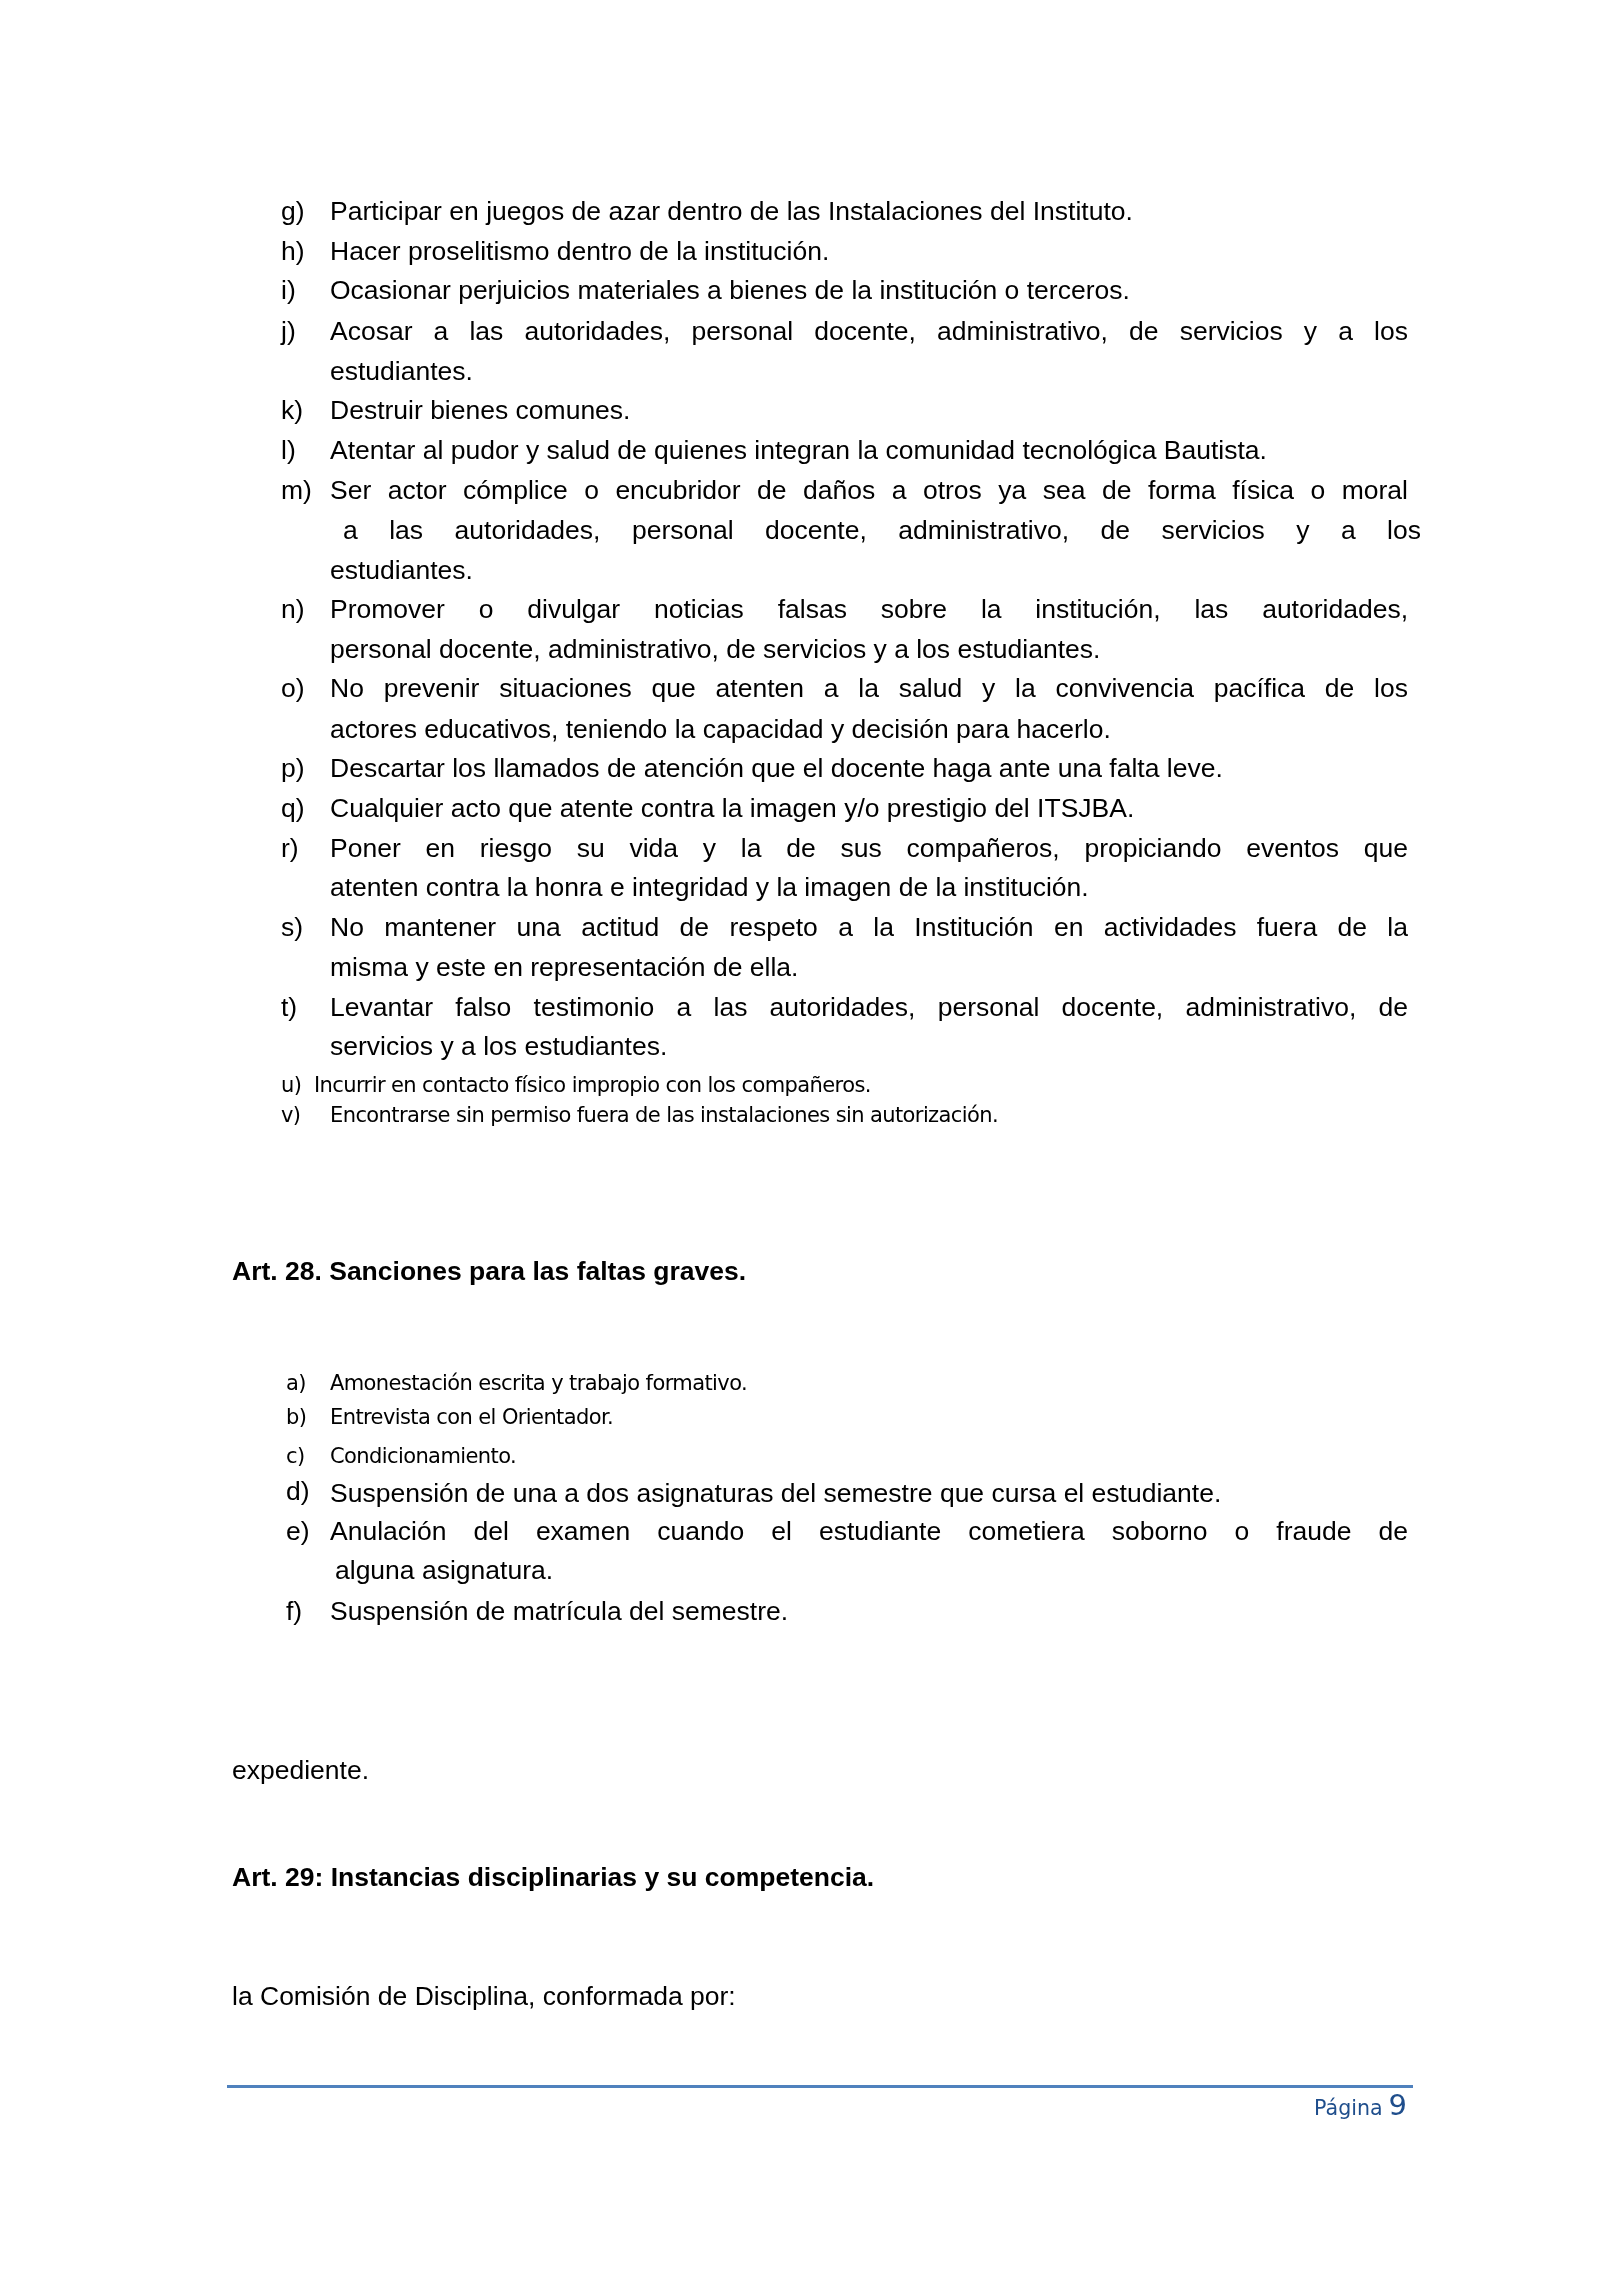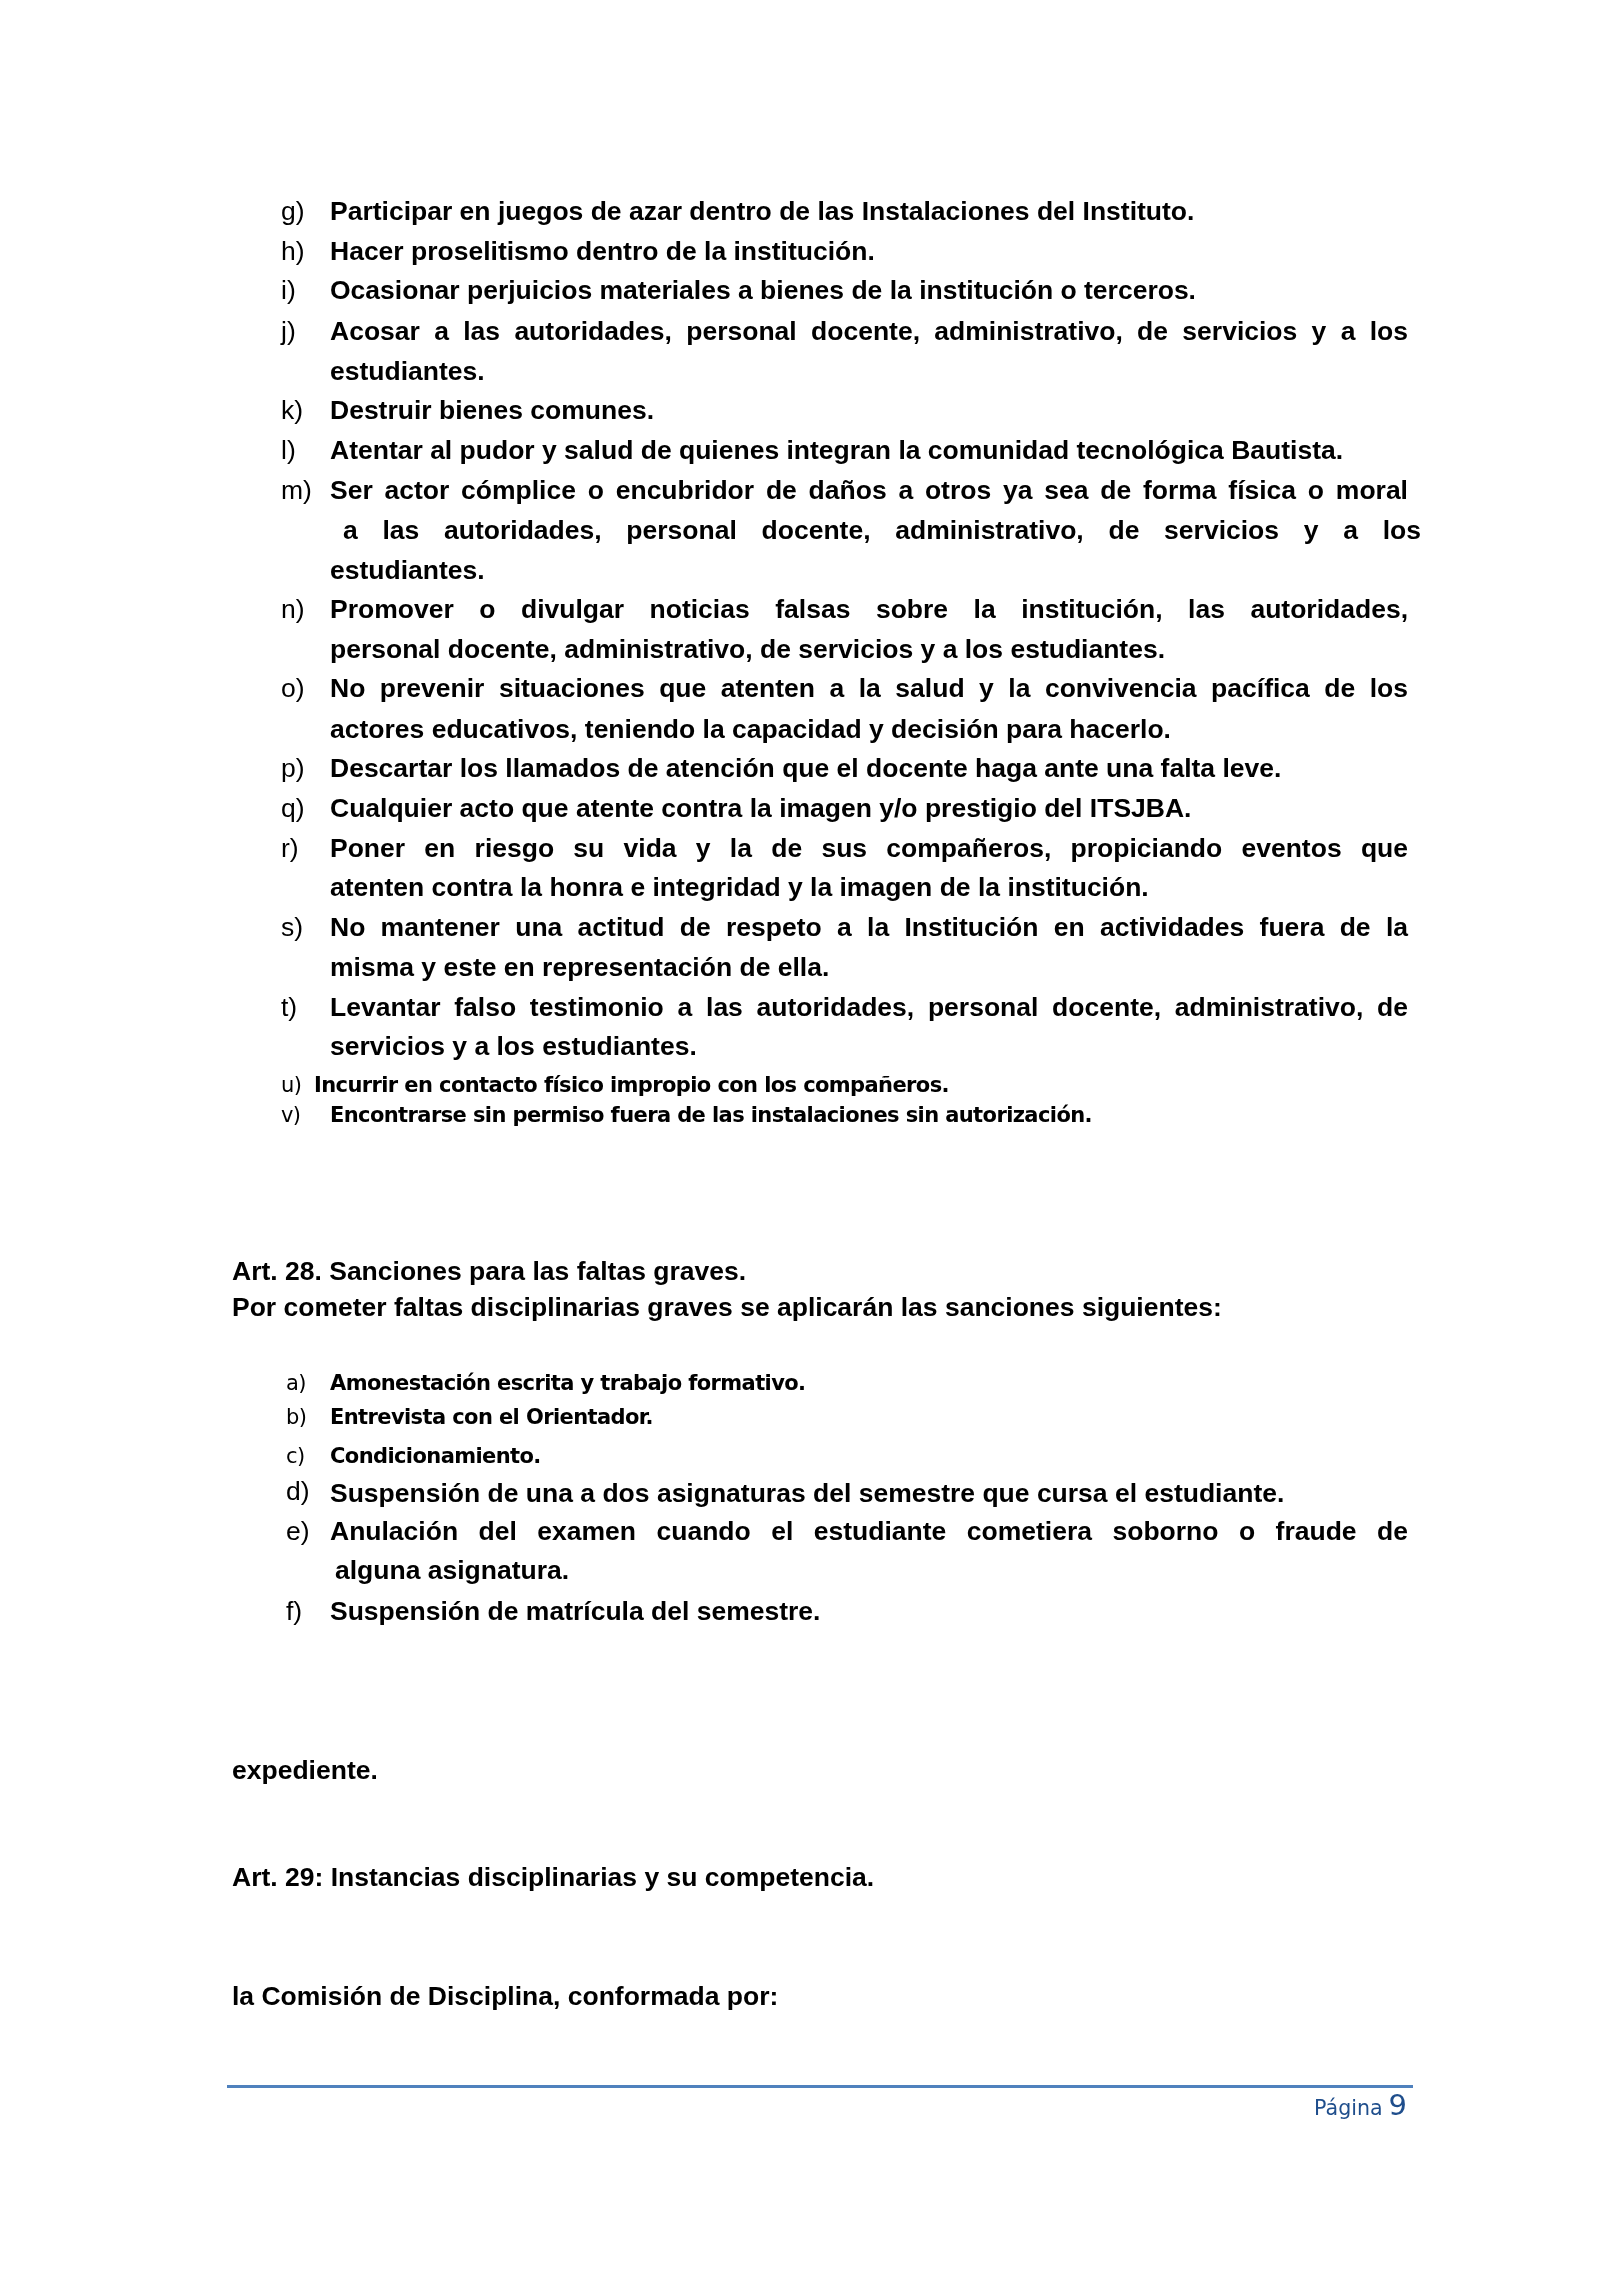--- a/index.html
+++ b/index.html
@@ -5,21 +5,20 @@
     html, body { margin: 0; padding: 0; background: #ffffff; }
     body { width: 1621px; height: 2293px; position: relative; overflow: hidden; }
     .page { position: absolute; left: 0; top: 0; width: 1621px; height: 2293px; background: #ffffff; }
     .ln {
       position: absolute;
       font-family: "Liberation Sans", sans-serif;
       font-size: 26.5px;
       color: #000000;
       white-space: nowrap;
       line-height: 1;
-      font-weight: bold;
     }
     .just { text-align: justify; text-align-last: justify; white-space: normal; }
     .cal { font-family: "DejaVu Sans", sans-serif; font-size: 21px; letter-spacing: -0.6px; }
     .bold { font-weight: bold; }
     .lbl { position: absolute; font-family: "Liberation Sans", sans-serif; font-size: 26.5px; line-height: 1; }
     .lbl.cal { font-family: "DejaVu Sans", sans-serif; font-size: 21px; }
     .footer-rule { position: absolute; left: 227px; top: 2085px; width: 1186px; height: 2.9px; background: #4F81BD; }
     .footer-page { position: absolute; right: 214px; top: 2091px; color: #1F4E8C; font-family: "DejaVu Sans", sans-serif; white-space: nowrap; line-height: 1; }
     .footer-page .word { font-size: 20.6px; }
     .footer-page .num { font-size: 29px; margin-left: 5.9px; }
@@ -82,21 +81,20 @@
     <span class="ln" style="left:330px;top:1033px">servicios y a los estudiantes.</span>
 
     <span class="lbl cal" style="left:281px;top:1075px">u)</span>
     <span class="ln cal" style="left:314px;top:1075px">Incurrir en contacto físico impropio con los compañeros.</span>
 
     <span class="lbl cal" style="left:281px;top:1105px">v)</span>
     <span class="ln cal" style="left:330px;top:1105px">Encontrarse sin permiso fuera de las instalaciones sin autorización.</span>
   </div>
 
   <span class="ln bold" style="left:232px;top:1258px">Art. 28. Sanciones para las faltas graves.</span>
-  <span class="ln" style="left:232px;top:1294px">Por cometer faltas disciplinarias graves se aplicarán las sanciones siguientes:</span>
 
   <div>
     <span class="lbl cal" style="left:286px;top:1373px">a)</span>
     <span class="ln cal" style="left:330px;top:1373px">Amonestación escrita y trabajo formativo.</span>
 
     <span class="lbl cal" style="left:286px;top:1407px">b)</span>
     <span class="ln cal" style="left:330px;top:1407px">Entrevista con el Orientador.</span>
 
     <span class="lbl cal" style="left:286px;top:1446px">c)</span>
     <span class="ln cal" style="left:330px;top:1446px">Condicionamiento.</span>

